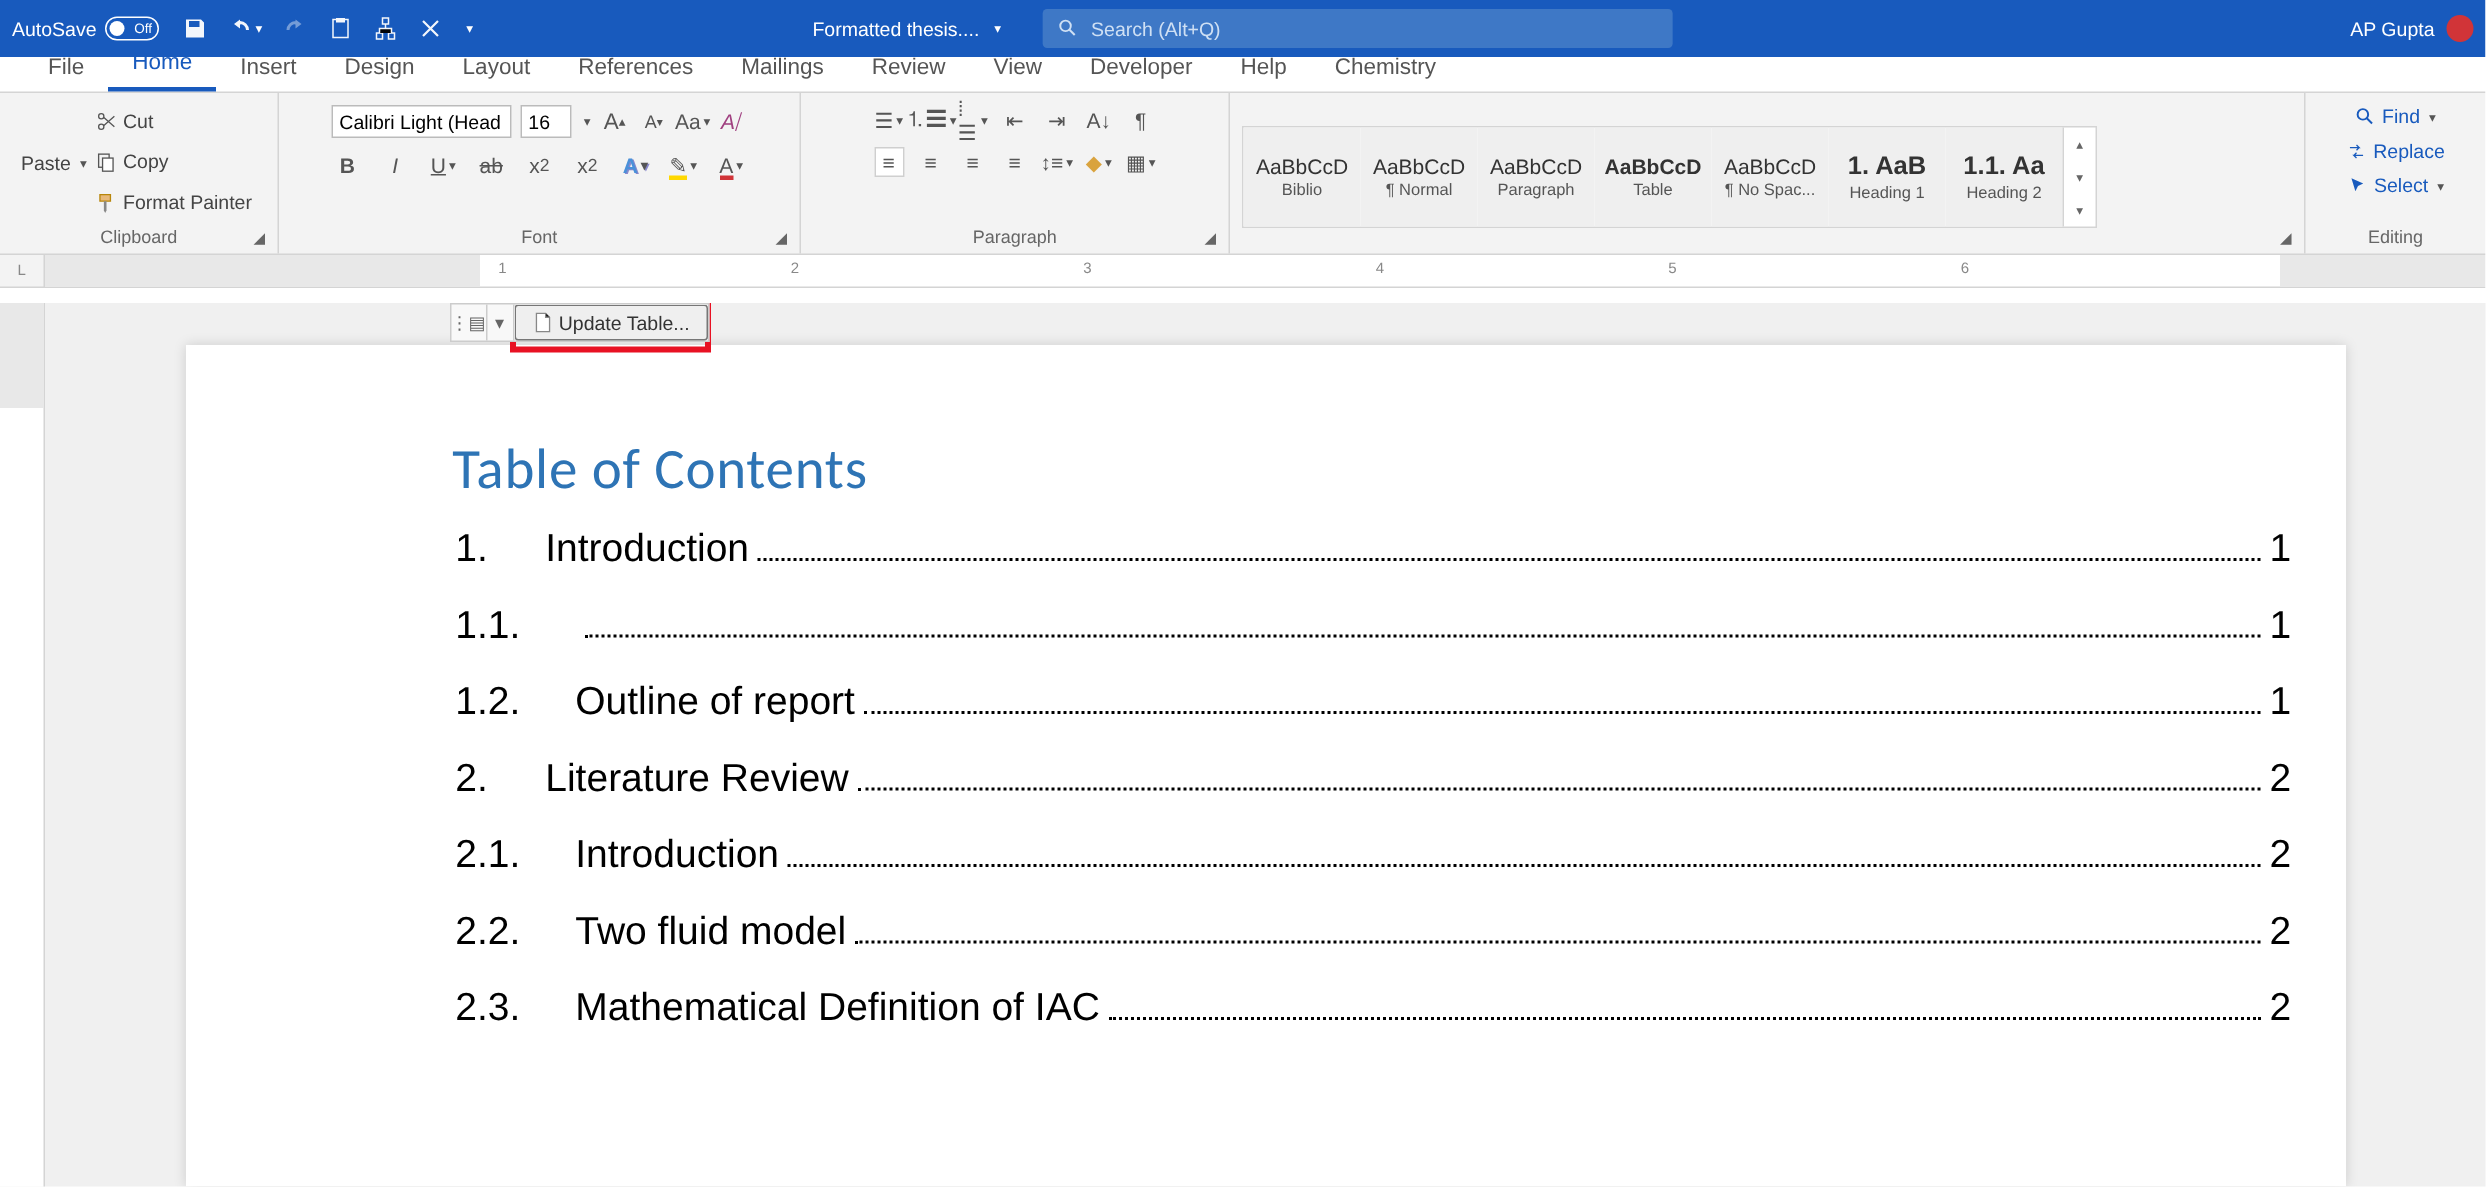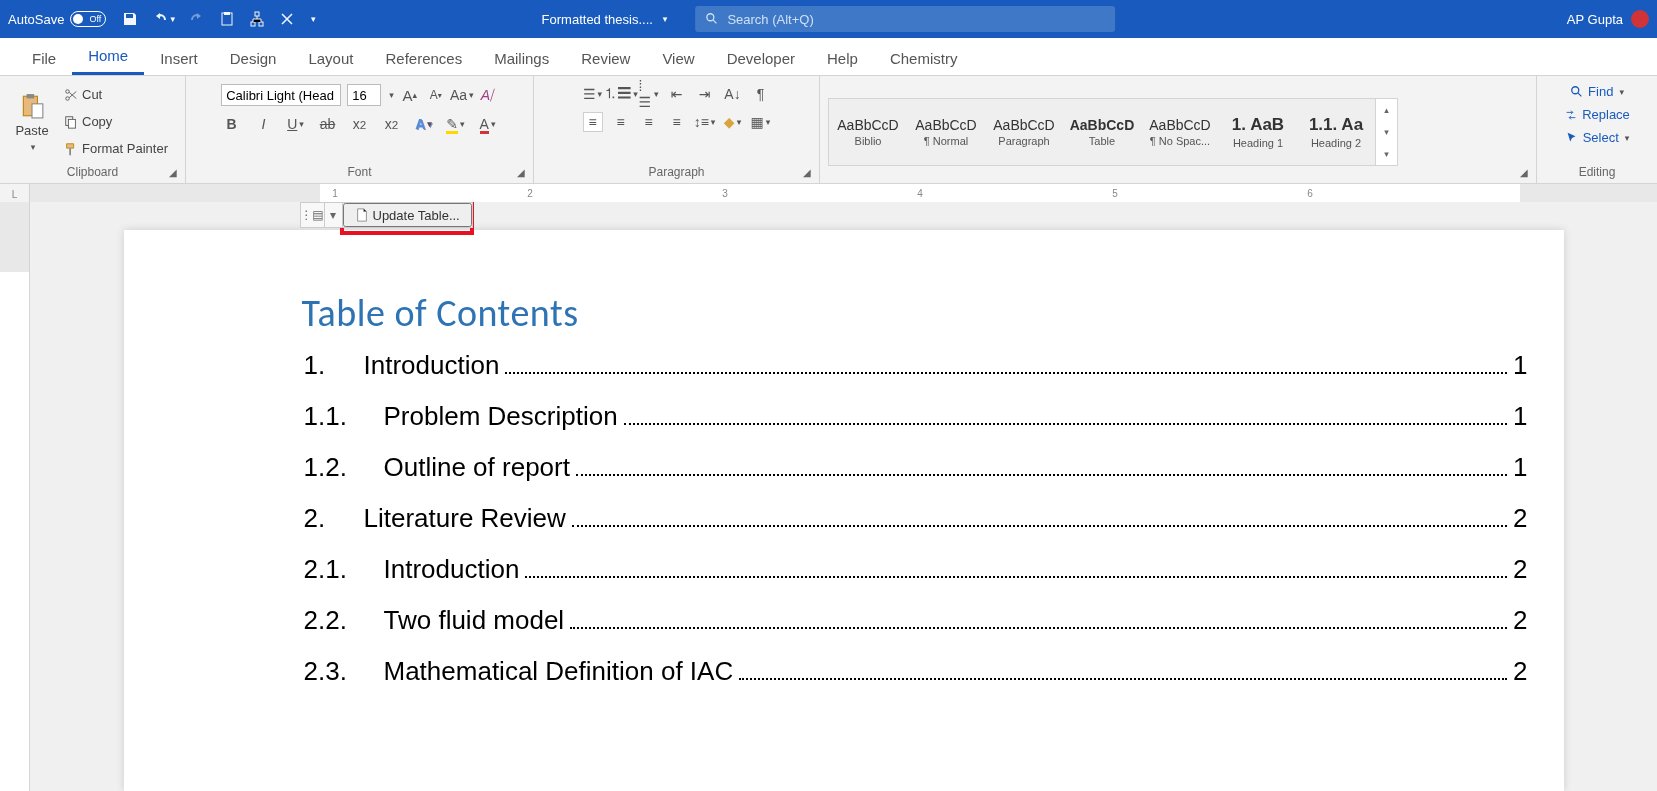--- a/index.html
+++ b/index.html
@@ -11,32 +11,32 @@
 .toggle { width:36px; height:16px; border:1px solid #fff; border-radius:8px; display:flex; align-items:center; padding:0 4px; font-size:9px; justify-content:flex-end; position:relative; }
 .toggle::before { content:""; width:10px; height:10px; background:#fff; border-radius:50%; position:absolute; left:2px; }
 .qat-icons { display:flex; gap:14px; align-items:center; margin-left:4px; }
 .qat-icons .ic { width:16px; height:16px; opacity:.95; }
 .doctitle-wrap { position:absolute; left:50%; transform:translateX(-50%); display:flex; align-items:center; gap:8px;justify-content:space-between; }
 .searchbox { display:flex; align-items:center; background:#3e78c6; width:420px; height:26px; border-radius:3px; padding:0 10px; gap:8px; color:#cfe0f4; font-size:13px; margin-left:20px;}
 .user { margin-left:auto; display:flex; align-items:center; gap:8px; }
 .avatar { width:18px; height:18px; background:#d13438; border-radius:50%; }
 
 
-.tabs { height:38px; background:#fff; display:flex; align-items:flex-end; padding:0 16px; gap:0; border-bottom:1px solid #d4d4d4; }
+.tabs { height:24px; background:#fff; display:flex; align-items:flex-end; padding:0 16px; gap:0; border-bottom:1px solid #d4d4d4; }
 .tab { padding:6px 16px 8px; font-size:15px; color:#555; cursor:pointer; }
 .tab.active { color:#185abd; border-bottom:3px solid #185abd; font-weight:500;}
 
 
 .ribbon { height:108px; background:#f3f3f3; border-bottom:1px solid #d4d4d4; display:flex; }
 .group { border-right:1px solid #d4d4d4; padding:4px 8px 0; display:flex; flex-direction:column; position:relative; }
 .group-label { font-size:12px; color:#666; text-align:center; padding:2px 0 4px; }
 .group-body { flex:1; display:flex; align-items:center; gap:6px; }
 .dialog-launcher { position:absolute; bottom:4px; right:4px; width:12px; height:12px; font-size:10px; color:#666; }
 .btn { background:none; border:none; font-size:13px; color:#444; display:flex; align-items:center; gap:4px; cursor:pointer; padding:2px; }
-.big-btn { flex-direction:column; text-align:center; width:48px; padding-top:4px;}
+.big-btn { flex-direction:row; text-align:center; width:48px; padding-top:4px;}
 .big-btn .icon { width:26px; height:26px; }
 .row { display:flex; align-items:center; gap:6px; }
 .col { display:flex; flex-direction:column; gap:4px;}
 .fontbox { border:1px solid #bbb; background:#fff; font-size:13px; padding:1px 4px; height:22px;}
 .fontname { width:120px;} .fontsize{width:34px;}
 .styles-gallery { display:flex; gap:0; align-items:stretch; border:1px solid #d4d4d4; background:#fff; margin:2px 0; height:68px;}
 .style-item { width:78px; display:flex; flex-direction:column; align-items:center; justify-content:center; border:none; cursor:pointer; gap:2px; }
 .style-preview { font-size:14px; color:#333; } 
 .style-label { font-size:11px; color:#555; }
 .style-nav { width:22px; display:flex; flex-direction:column; border-left:1px solid #d4d4d4;}
@@ -362,21 +362,20 @@
       <h1 class="toc-heading">Table of Contents</h1>
       <div id="toc-entries">
           <div class="toc-entry lv1">
             <span class="toc-num">1.</span>
             <span class="toc-title">Introduction</span>
             <span class="toc-dots"></span>
             <span class="toc-page">1</span>
           </div>
           <div class="toc-entry lv2">
             <span class="toc-num">1.1.</span>
-            <span class="toc-title">Problem Description</span>
             <span class="toc-dots"></span>
             <span class="toc-page">1</span>
           </div>
           <div class="toc-entry lv2">
             <span class="toc-num">1.2.</span>
             <span class="toc-title">Outline of report</span>
             <span class="toc-dots"></span>
             <span class="toc-page">1</span>
           </div>
           <div class="toc-entry lv1">

